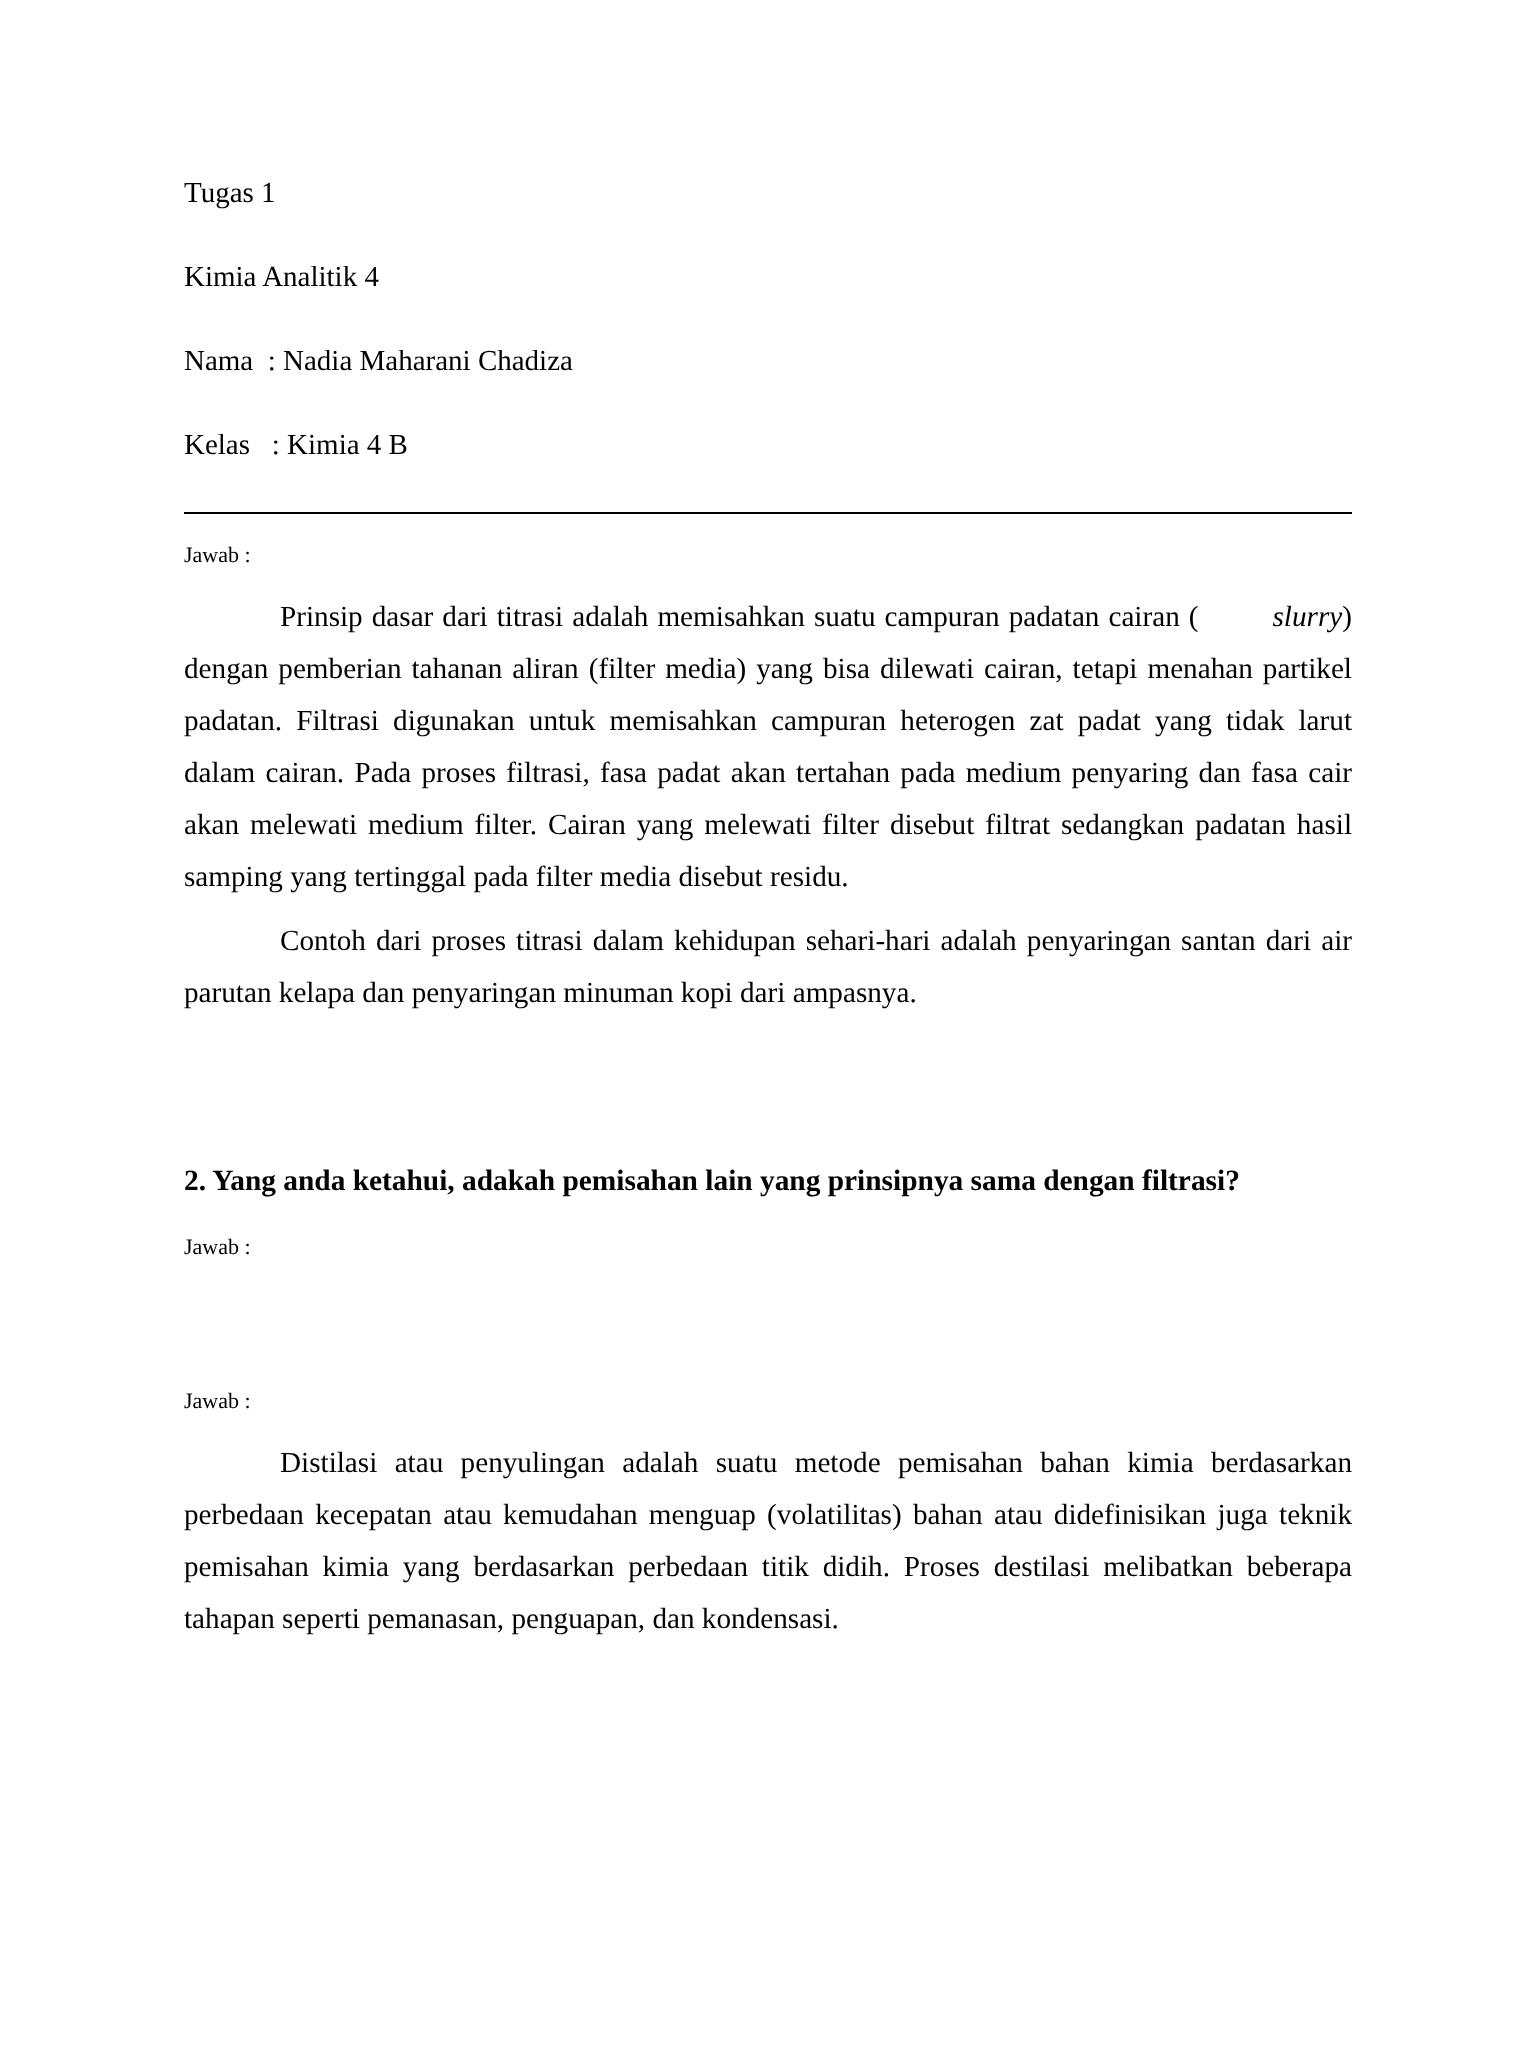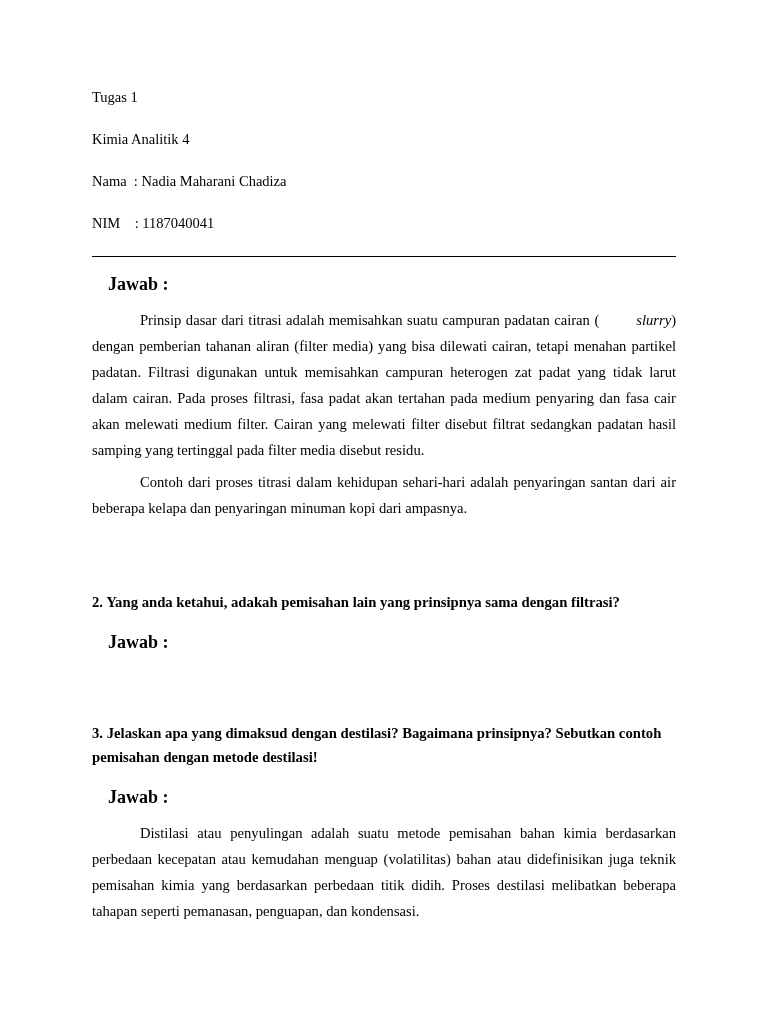--- a/index.html
+++ b/index.html
@@ -42,24 +42,23 @@
     margin: 13px 0 0 0;
   }
   .question {
     font-size: 14.7px;
     font-weight: bold;
     line-height: 1.62;
     margin: 20px 0 0 0;
     text-align: left;
   }
   .jawab {
-    font-size: 18px;
+    font-size: 11px;
     line-height: 1.6;
-    margin: 13px 0 0 16px;
-    font-weight: bold;
+    margin: 13px 0 0 0;
   }
   .para {
     font-size: 14.6px;
     line-height: 1.78;
     text-align: justify;
     text-justify: inter-word;
     margin: 9px 0 0 0;
   }
   .para.indent {
     text-indent: 48px;
@@ -80,33 +79,32 @@
 </style>
 </head>
 <body>
 
 <div class="page">
   <div class="content">
 
     <p class="meta-line">Tugas 1</p>
     <p class="meta-line">Kimia Analitik 4</p>
     <p class="meta-line">Nama  : Nadia Maharani Chadiza</p>
-    <p class="meta-line">NIM    : 1187040041</p>
+    <p class="meta-line">Kelas   : Kimia 4 B</p>
 
     <hr class="divider">
 
     <p class="jawab">Jawab :</p>
     <p class="para indent"><span>Prinsip dasar dari titrasi adalah memisahkan suatu campuran padatan cairan (</span><i class="term">slurry</i><span>) dengan pemberian tahanan aliran (filter media) yang bisa dilewati cairan, tetapi menahan partikel padatan. Filtrasi digunakan untuk memisahkan campuran heterogen zat padat yang tidak larut dalam cairan. Pada proses filtrasi, fasa padat akan tertahan pada medium penyaring dan fasa cair akan melewati medium filter. Cairan yang melewati filter disebut filtrat sedangkan padatan hasil samping yang tertinggal pada filter media disebut residu.</span></p>
-    <p class="para indent tight">Contoh dari proses titrasi dalam kehidupan sehari-hari adalah penyaringan santan dari air beberapa kelapa dan penyaringan minuman kopi dari ampasnya.</p>
+    <p class="para indent tight">Contoh dari proses titrasi dalam kehidupan sehari-hari adalah penyaringan santan dari air parutan kelapa dan penyaringan minuman kopi dari ampasnya.</p>
 
     <div class="section-gap"></div>
 
     <p class="question">2. Yang anda ketahui, adakah pemisahan lain yang prinsipnya sama dengan filtrasi?</p>
     <p class="jawab">Jawab :</p>
 
     <div class="section-gap-sm"></div>
 
-    <p class="question">3. Jelaskan apa yang dimaksud dengan destilasi? Bagaimana prinsipnya? Sebutkan contoh pemisahan dengan metode destilasi!</p>
     <p class="jawab">Jawab :</p>
     <p class="para indent">Distilasi atau penyulingan adalah suatu metode pemisahan bahan kimia berdasarkan perbedaan kecepatan atau kemudahan menguap (volatilitas) bahan atau didefinisikan juga teknik pemisahan kimia yang berdasarkan perbedaan titik didih. Proses destilasi melibatkan beberapa tahapan seperti pemanasan, penguapan, dan kondensasi.</p>
 
   </div>
 </div>
 
 </body></html>

